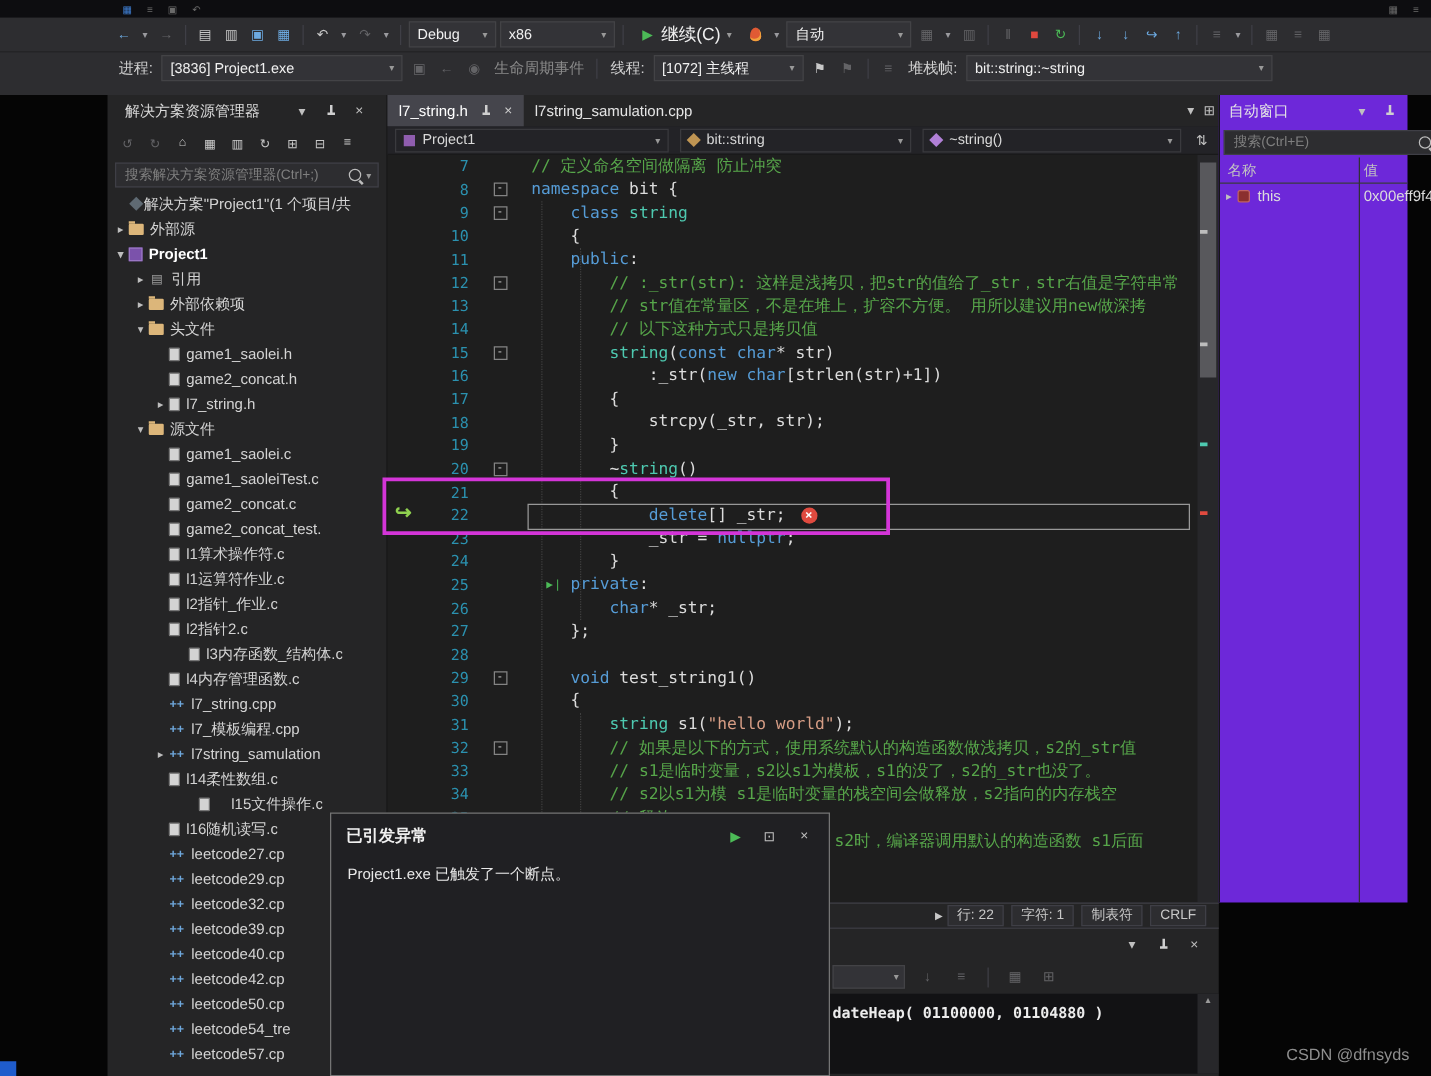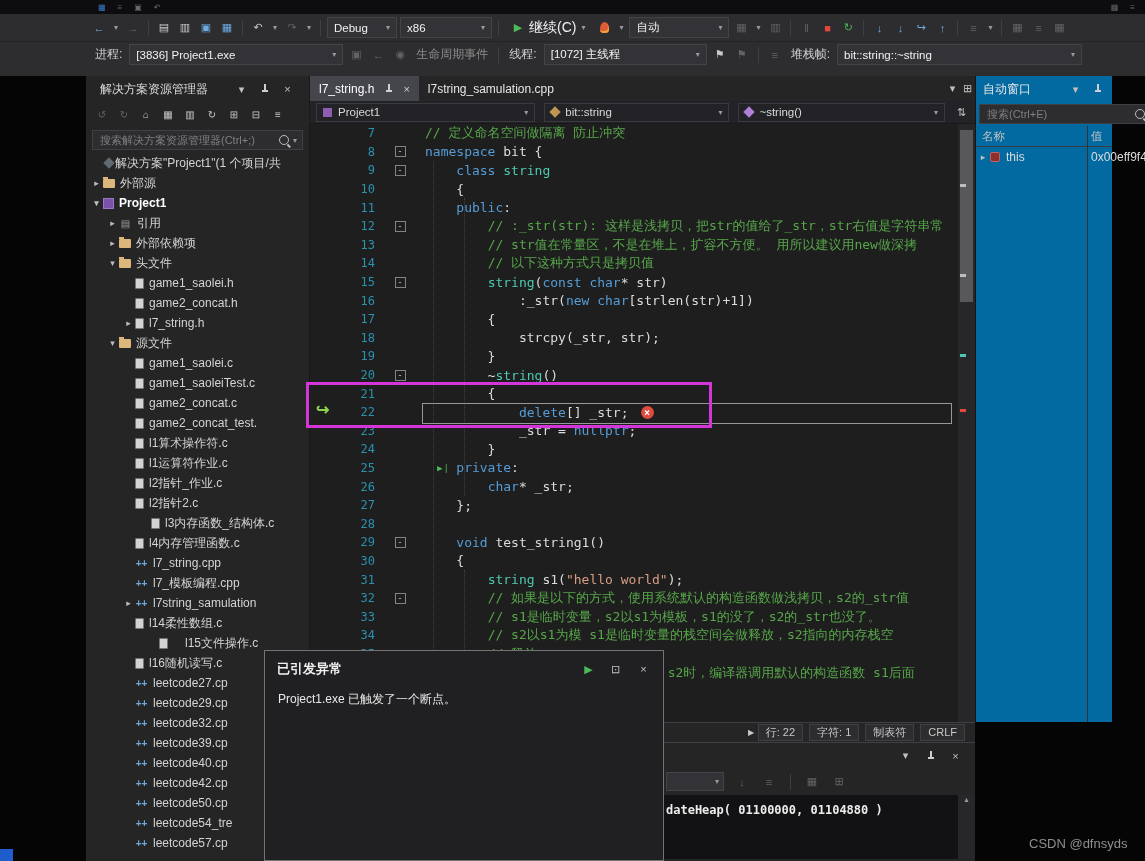--- a/index.html
+++ b/index.html
@@ -80,21 +80,21 @@
   .runto{position:absolute;left:127px;color:#4cbb57;font-size:9px;letter-spacing:1px;}
   .stmtbox{position:absolute;left:112px;top:279px;width:528px;height:19px;border:1px solid #989898;pointer-events:none;}
   .ig{position:absolute;border-left:1px dotted #3f3f3f;width:0;pointer-events:none;}
   .vsb{position:absolute;right:0;top:0;width:17px;height:598px;background:#27272a;}
   .vsb .thumb{position:absolute;left:2px;right:2px;top:6px;height:172px;background:#58585c;}
   .vsb .mk{position:absolute;left:2px;width:6px;height:3px;}
   .estatus{height:20px;background:#252526;border-top:1px solid #3f3f46;display:flex;align-items:center;justify-content:flex-end;gap:6px;padding:0 10px;position:relative;box-sizing:border-box;}
   .sbox{border:1px solid #3f3f46;background:#2d2d30;color:#c8c8c8;font-size:11px;padding:0 7px;height:15px;line-height:15px;white-space:nowrap;}
   .hsb-arrow{position:absolute;left:438px;top:5px;font-size:8px;color:#c8c8c8;}
   
-  .autos{position:absolute;left:975px;top:76px;width:137px;height:646px;background:#0369a1;border-left:1px solid #161617;box-sizing:border-box;}
+  .autos{position:absolute;left:975px;top:76px;width:151px;height:646px;background:#6d28d9;border-left:1px solid #161617;box-sizing:border-box;}
   .autos-head{height:26px;display:flex;align-items:center;gap:7px;padding:0 7px;font-size:12px;color:#e6e6e6;}
   .autos-head .grow{flex:1;}
   .autos-search{display:flex;align-items:center;gap:3px;margin:2px 3px;}
   .autos-search .searchbox{flex:1;margin:0;}
   .acolhead{height:20px;display:flex;align-items:center;border-bottom:1px solid #3a3a3e;font-size:11.5px;color:#c2c2c2;}
   .acolhead .c1{width:111px;padding-left:6px;box-sizing:border-box;}
   .acolhead .c2{padding-left:4px;}
   .acol-div{position:absolute;left:111px;top:50px;bottom:0;width:1px;background:#313135;}
   .arow{height:19px;display:flex;align-items:center;font-size:12px;color:#dcdcdc;position:relative;}
   .arow .aarrow{width:14px;text-align:center;font-size:9px;color:#c0c0c0;flex:none;}
@@ -186,31 +186,31 @@
     <span class="ti dim">≡</span>
     <span class="ti sm">▾</span>
     <span class="tsep"></span>
     <span class="ti dim">▦</span>
     <span class="ti dim">≡</span>
     <span class="ti dim">▦</span>
   </div>
 
   <div class="toolbar2">
     <span class="lbl">进程:</span>
-    <div class="combo" style="width:214px">
+    <div class="combo" style="width:193px">
       <span class="cv">[3836] Project1.exe</span>
       <span class="carrow">▾</span>
     </div>
     <span class="ti dim">▣</span>
     <span class="ti dim">←</span>
     <span class="ti dim">◉</span>
     <span class="lbl dim">生命周期事件</span>
     <span class="tsep"></span>
     <span class="lbl">线程:</span>
-    <div class="combo" style="width:163px">
+    <div class="combo" style="width:120px">
       <span class="cv">[1072] 主线程</span>
       <span class="carrow">▾</span>
     </div>
     <span class="ti">⚑</span>
     <span class="ti dim">⚑</span>
     <span class="tsep"></span>
     <span class="ti dim">≡</span>
     <span class="lbl">堆栈帧:</span>
     <div class="combo" style="width:245px">
       <span class="cv">bit::string::~string</span>

